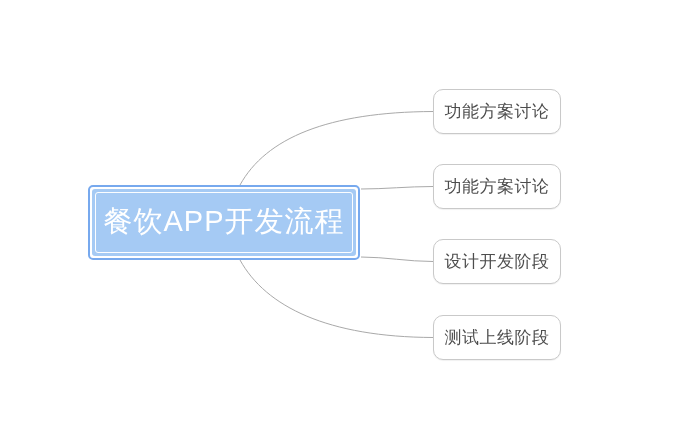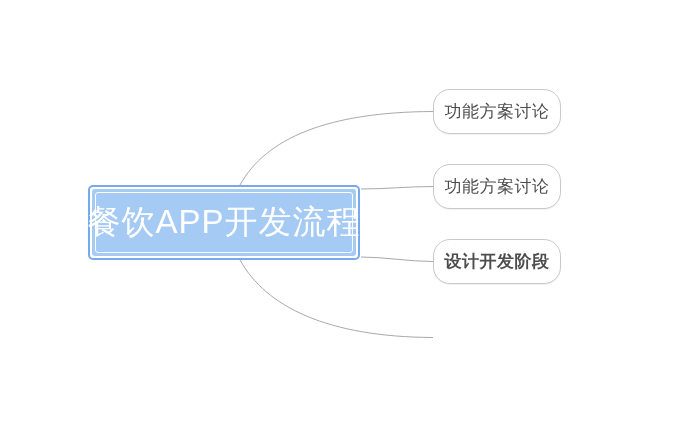--- a/index.html
+++ b/index.html
@@ -49,45 +49,45 @@
   .root-fill::after {
     content: "";
     position: absolute;
     inset: 3px;
     border: 1px solid rgba(255,255,255,0.95);
     border-radius: 3px;
     pointer-events: none;
   }
   .root-label {
     color: #ffffff;
-    font-size: 33px;
+    font-size: 29px;
     letter-spacing: 1px;
     white-space: nowrap;
     line-height: 1;
     padding-bottom: 2px;
   }
   
   .child-node {
     position: absolute;
     left: 433px;
     width: 128px;
     height: 45px;
     box-sizing: border-box;
     background: #ffffff;
     border: 1px solid #c9c9c9;
-    border-radius: 17px;
+    border-radius: 10px;
     box-shadow: 0 1px 1px rgba(0,0,0,0.06);
     display: flex;
     align-items: center;
     justify-content: center;
     cursor: default;
   }
   .child-node.n1 { top: 89px; }
   .child-node.n2 { top: 164px; }
-  .child-node.n3 { top: 239px; font-weight: bold; }
+  .child-node.n3 { top: 239px; }
   .child-node.n4 { top: 315px; }
   .child-label {
     color: #4d4d4d;
     font-size: 17px;
     letter-spacing: 0.5px;
     white-space: nowrap;
     line-height: 1;
   }
 </style>
 </head>
@@ -113,14 +113,17 @@
   </div>
 
   <div class="child-node n2">
     <span class="child-label">功能方案讨论</span>
   </div>
 
   <div class="child-node n3">
     <span class="child-label">设计开发阶段</span>
   </div>
 
+  <div class="child-node n4">
+    <span class="child-label">测试上线阶段</span>
+  </div>
 
 </div>
 
 </body></html>

